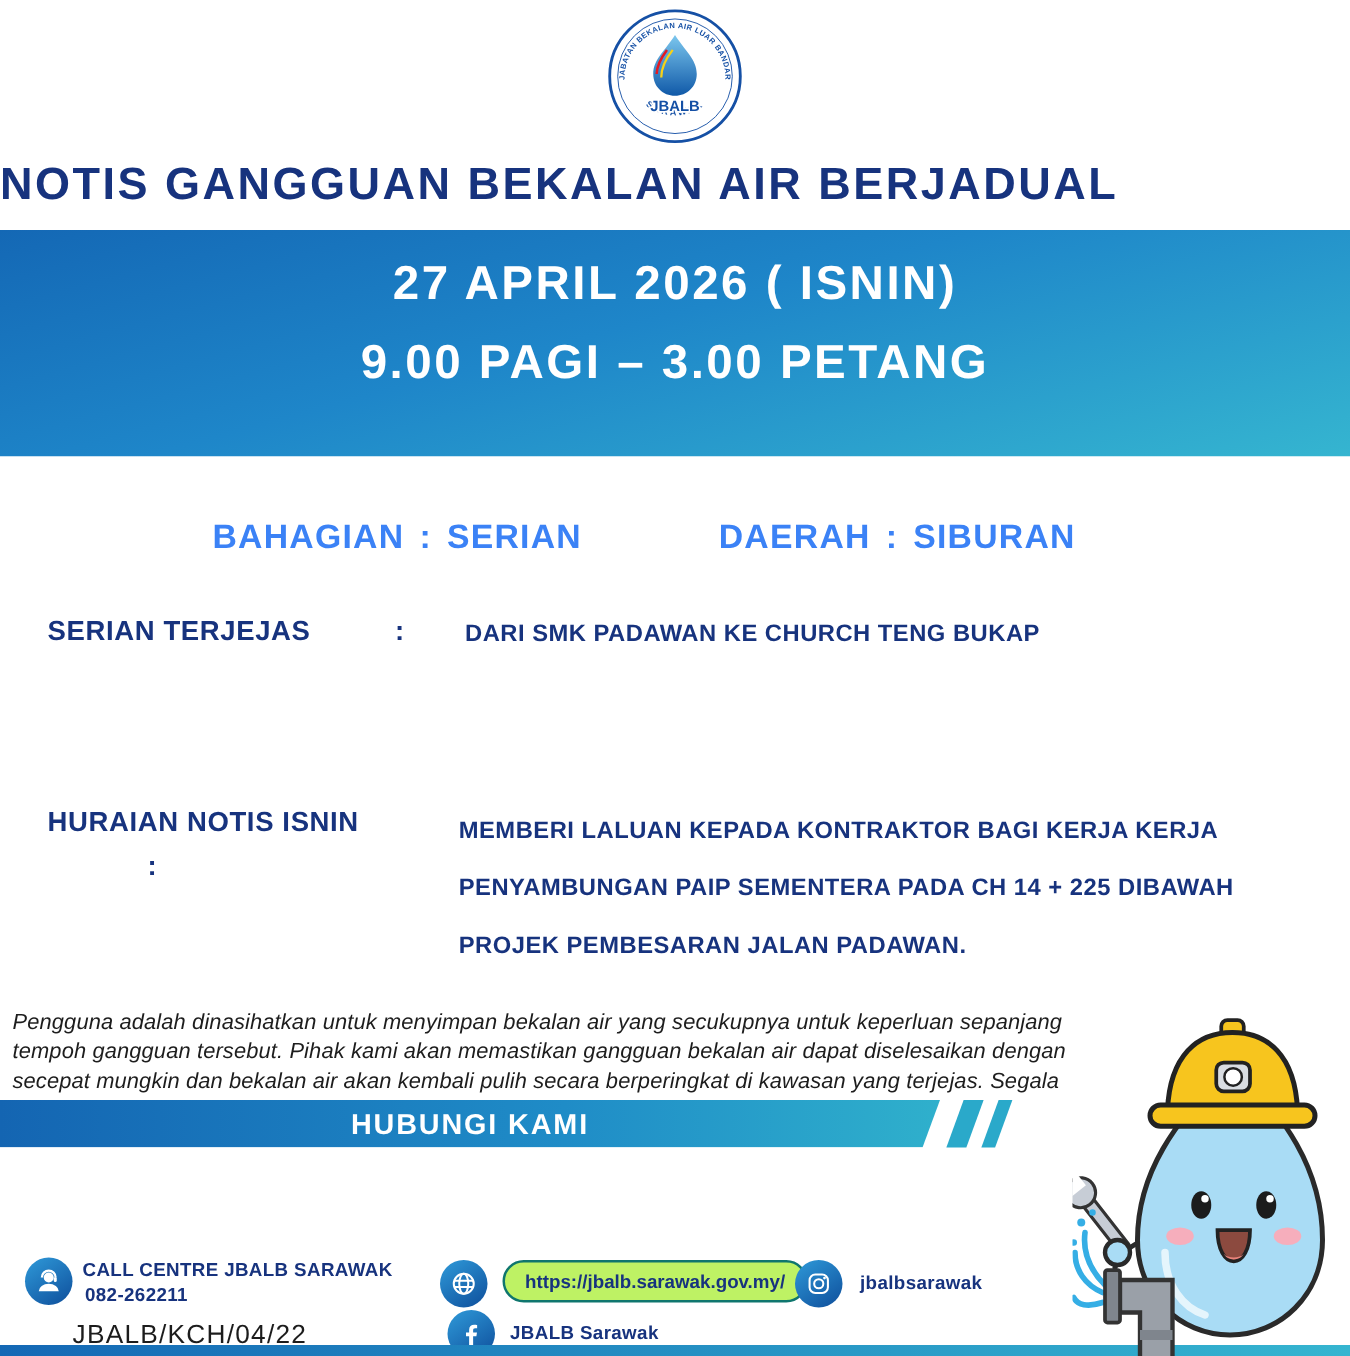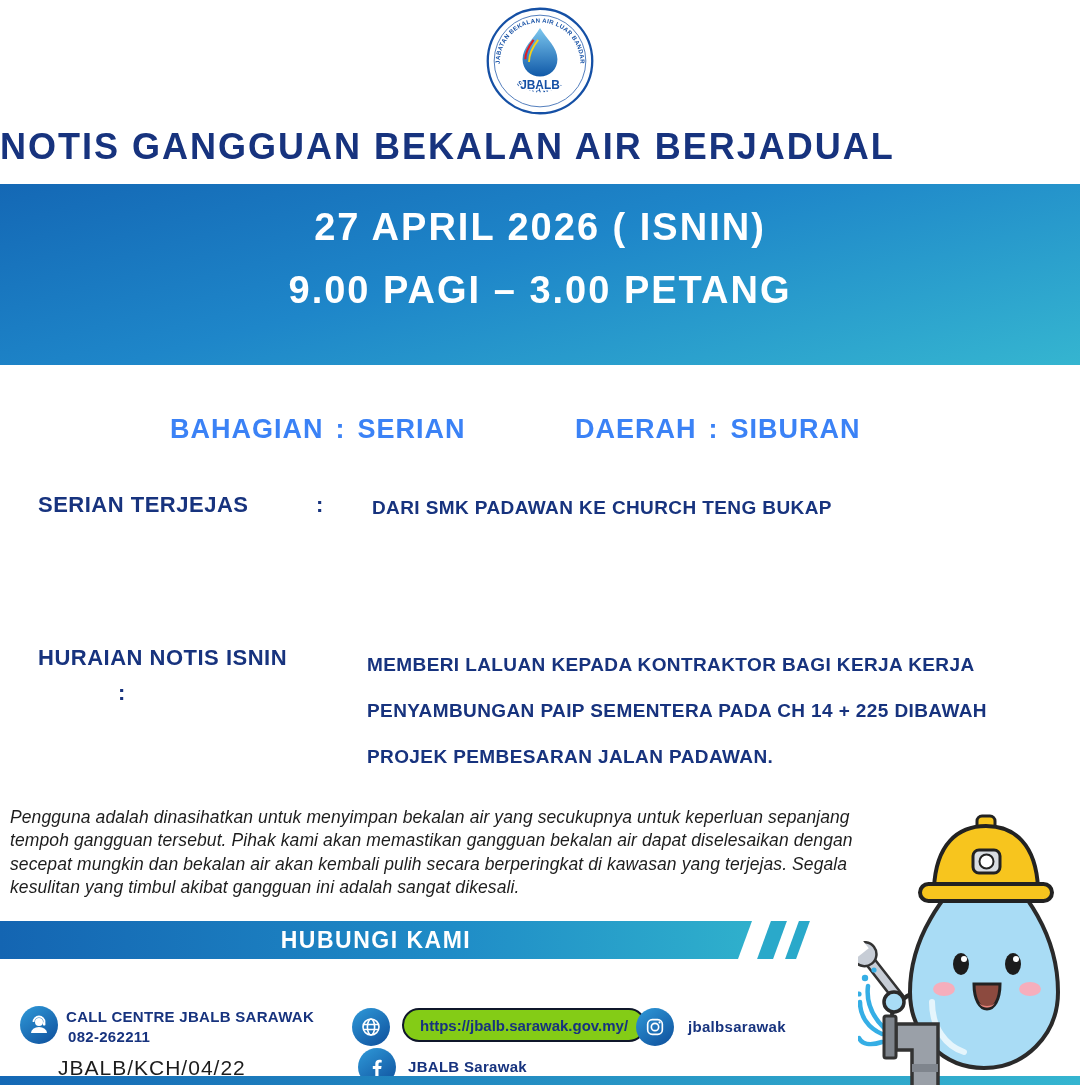--- a/index.html
+++ b/index.html
@@ -49,21 +49,21 @@
   .huraian-value { left:367px; top:642px; line-height:46px; white-space:pre-line; }
 
   
   .advisory {
     position:absolute; left:10px; top:806px; width:858px;
     font-style:italic; font-size:17.5px; line-height:1.33; color:#1d1d1d;
     font-weight:500; letter-spacing:0.1px;
   }
 
   
-  .hubungi-wrap { position:absolute; top:921px; left:0; width:820px; height:48px; }
+  .hubungi-wrap { position:absolute; top:880px; left:0; width:820px; height:48px; }
   .hubungi-bar {
     position:absolute; left:0; top:0; height:38px; width:752px;
     background:linear-gradient(90deg,#1465b2 0%,#1f8cc7 60%,#2fb0cc 100%);
     clip-path:polygon(0 0,100% 0,calc(100% - 14px) 100%,0 100%);
     display:flex; align-items:center; justify-content:center;
   }
   .hubungi-bar span { color:#ffffff; font-size:23px; font-weight:bold; letter-spacing:1.5px; }
   .hubungi-stripe { position:absolute; top:0; height:38px; transform:skewX(-20deg); background:#2aa9ca; }
   .stripe-1 { left:764px; width:16px; }
   .stripe-2 { left:792px; width:11px; }
@@ -80,23 +80,23 @@
   .ic-fb   { left:358px; top:1048px; }
 
   .contact-text { position:absolute; font-size:15px; font-weight:bold; color:#17337e; letter-spacing:0.3px; white-space:nowrap; }
   .cc-label { left:66px; top:1008px; }
   .cc-phone { left:68px; top:1028px; }
   .insta-handle { left:688px; top:1018px; }
   .fb-name { left:408px; top:1058px; }
 
   .website-pill {
     position:absolute; left:402px; top:1008px; height:34px;
-    border:2px solid #0f172a; border-radius:17px;
+    border:2px solid #0f766e; border-radius:17px;
     display:flex; align-items:center; padding:0 16px;
-    font-size:15px; font-weight:bold; color:#17337e; background:#84cc16;
+    font-size:15px; font-weight:bold; color:#17337e; background:#bef264;
     text-decoration:none; white-space:nowrap;
   }
 
   .reference {
     position:absolute; left:58px; top:1056px;
     font-size:21px; font-weight:normal; color:#1c1c1c; letter-spacing:1px;
   }
 
   
   .bottom-strip {

